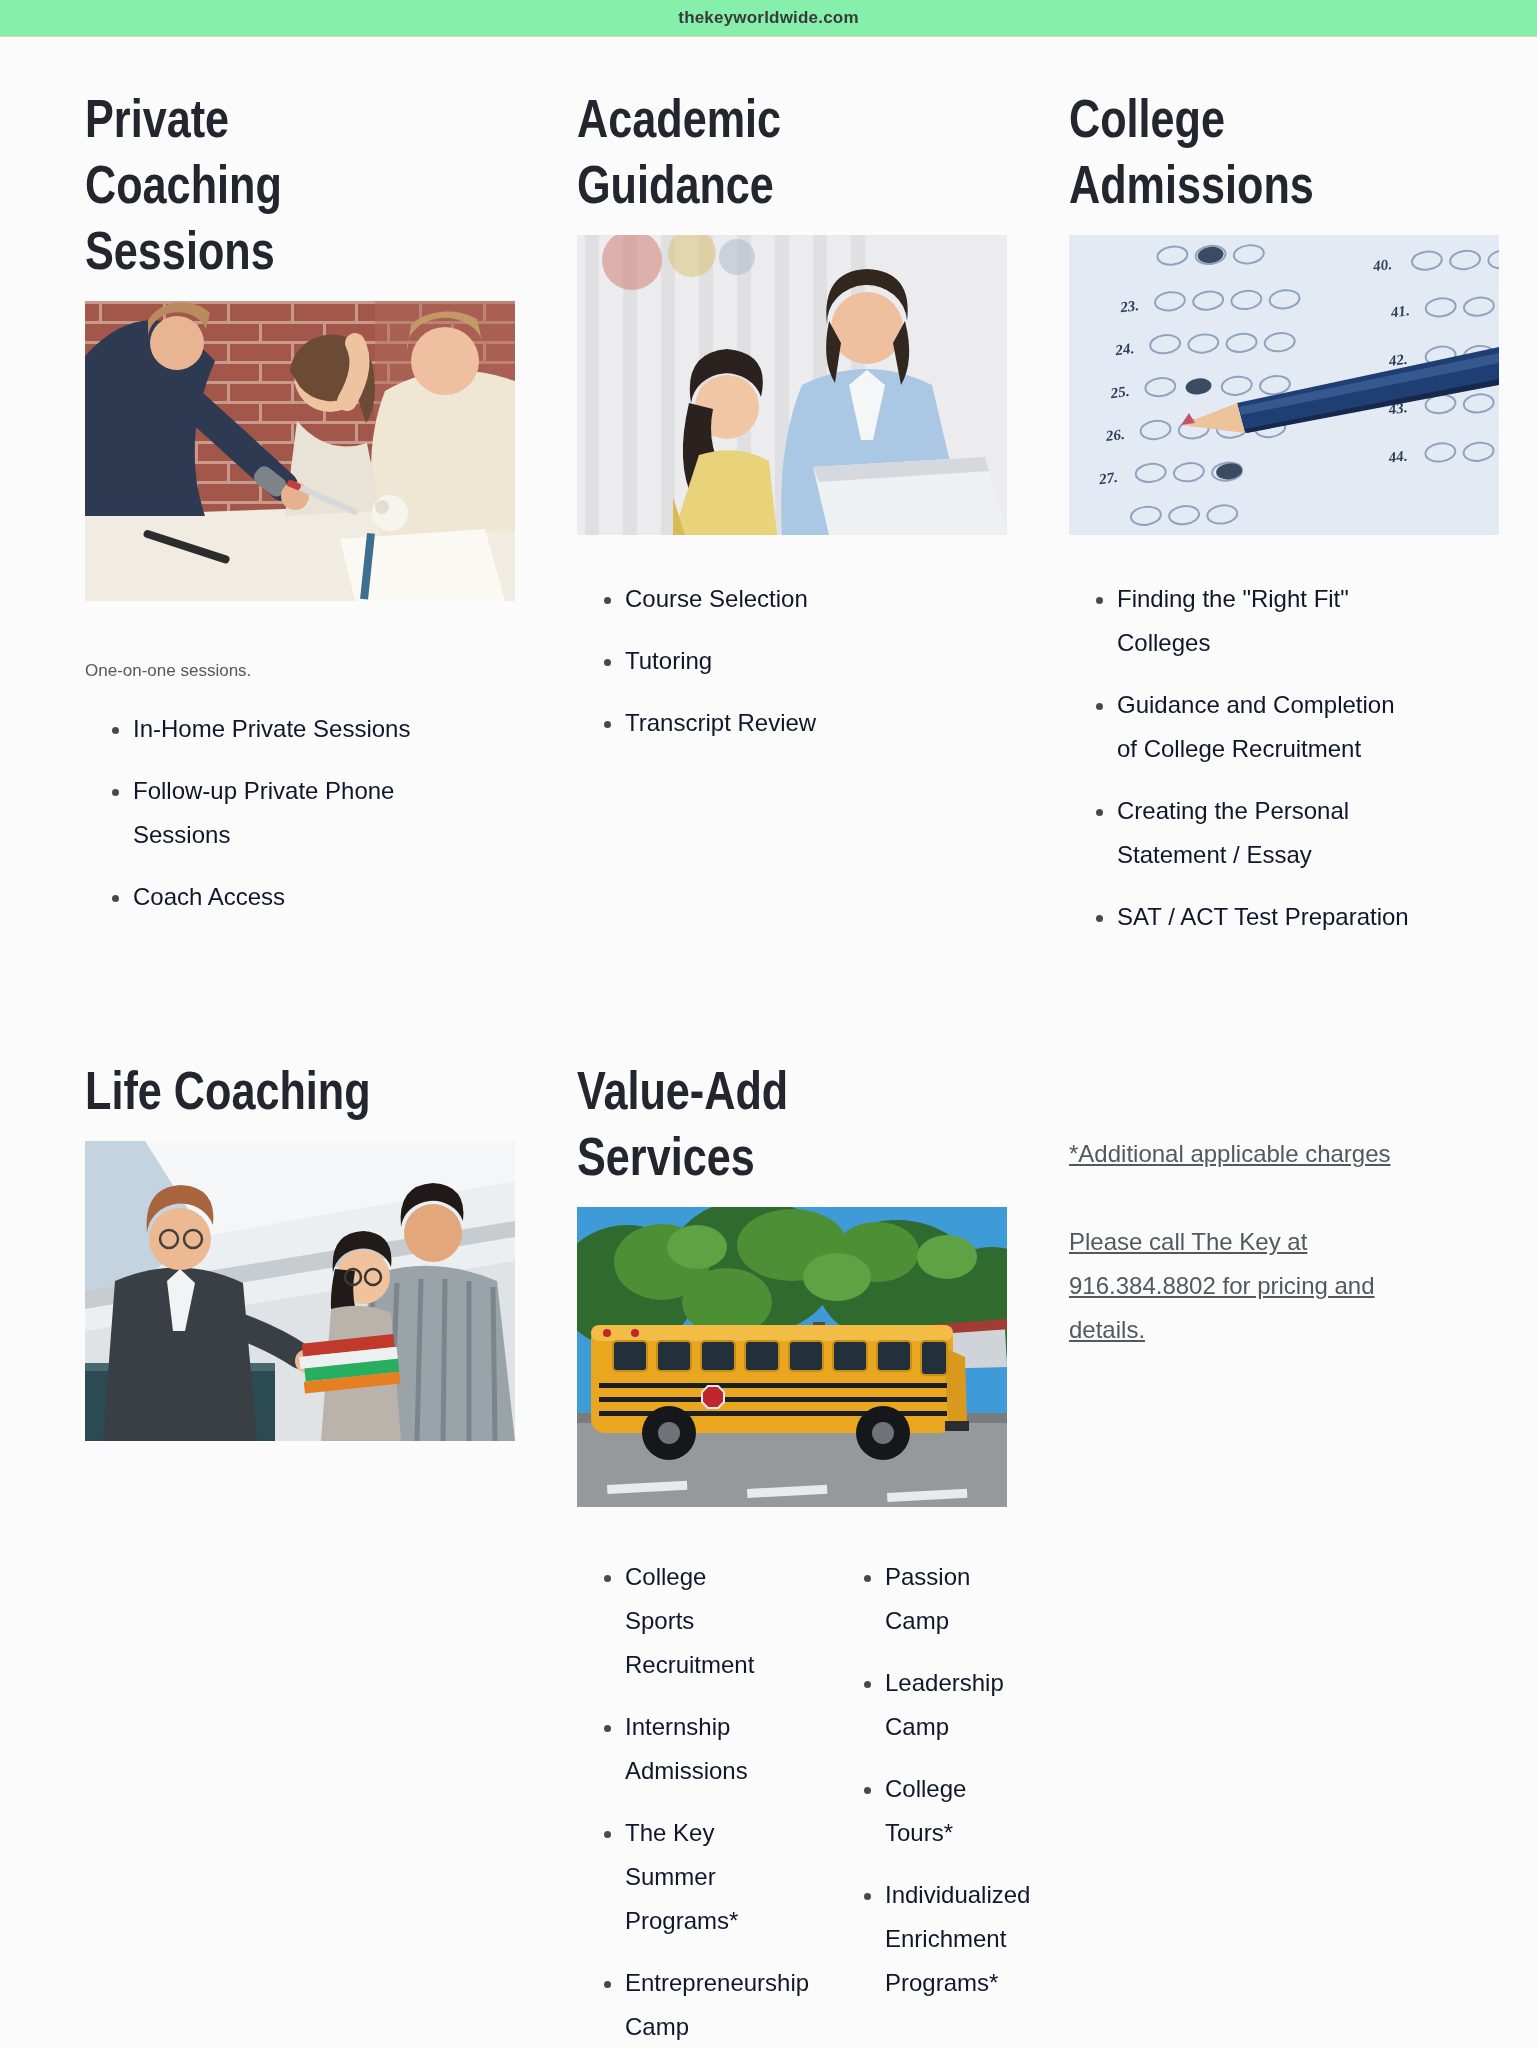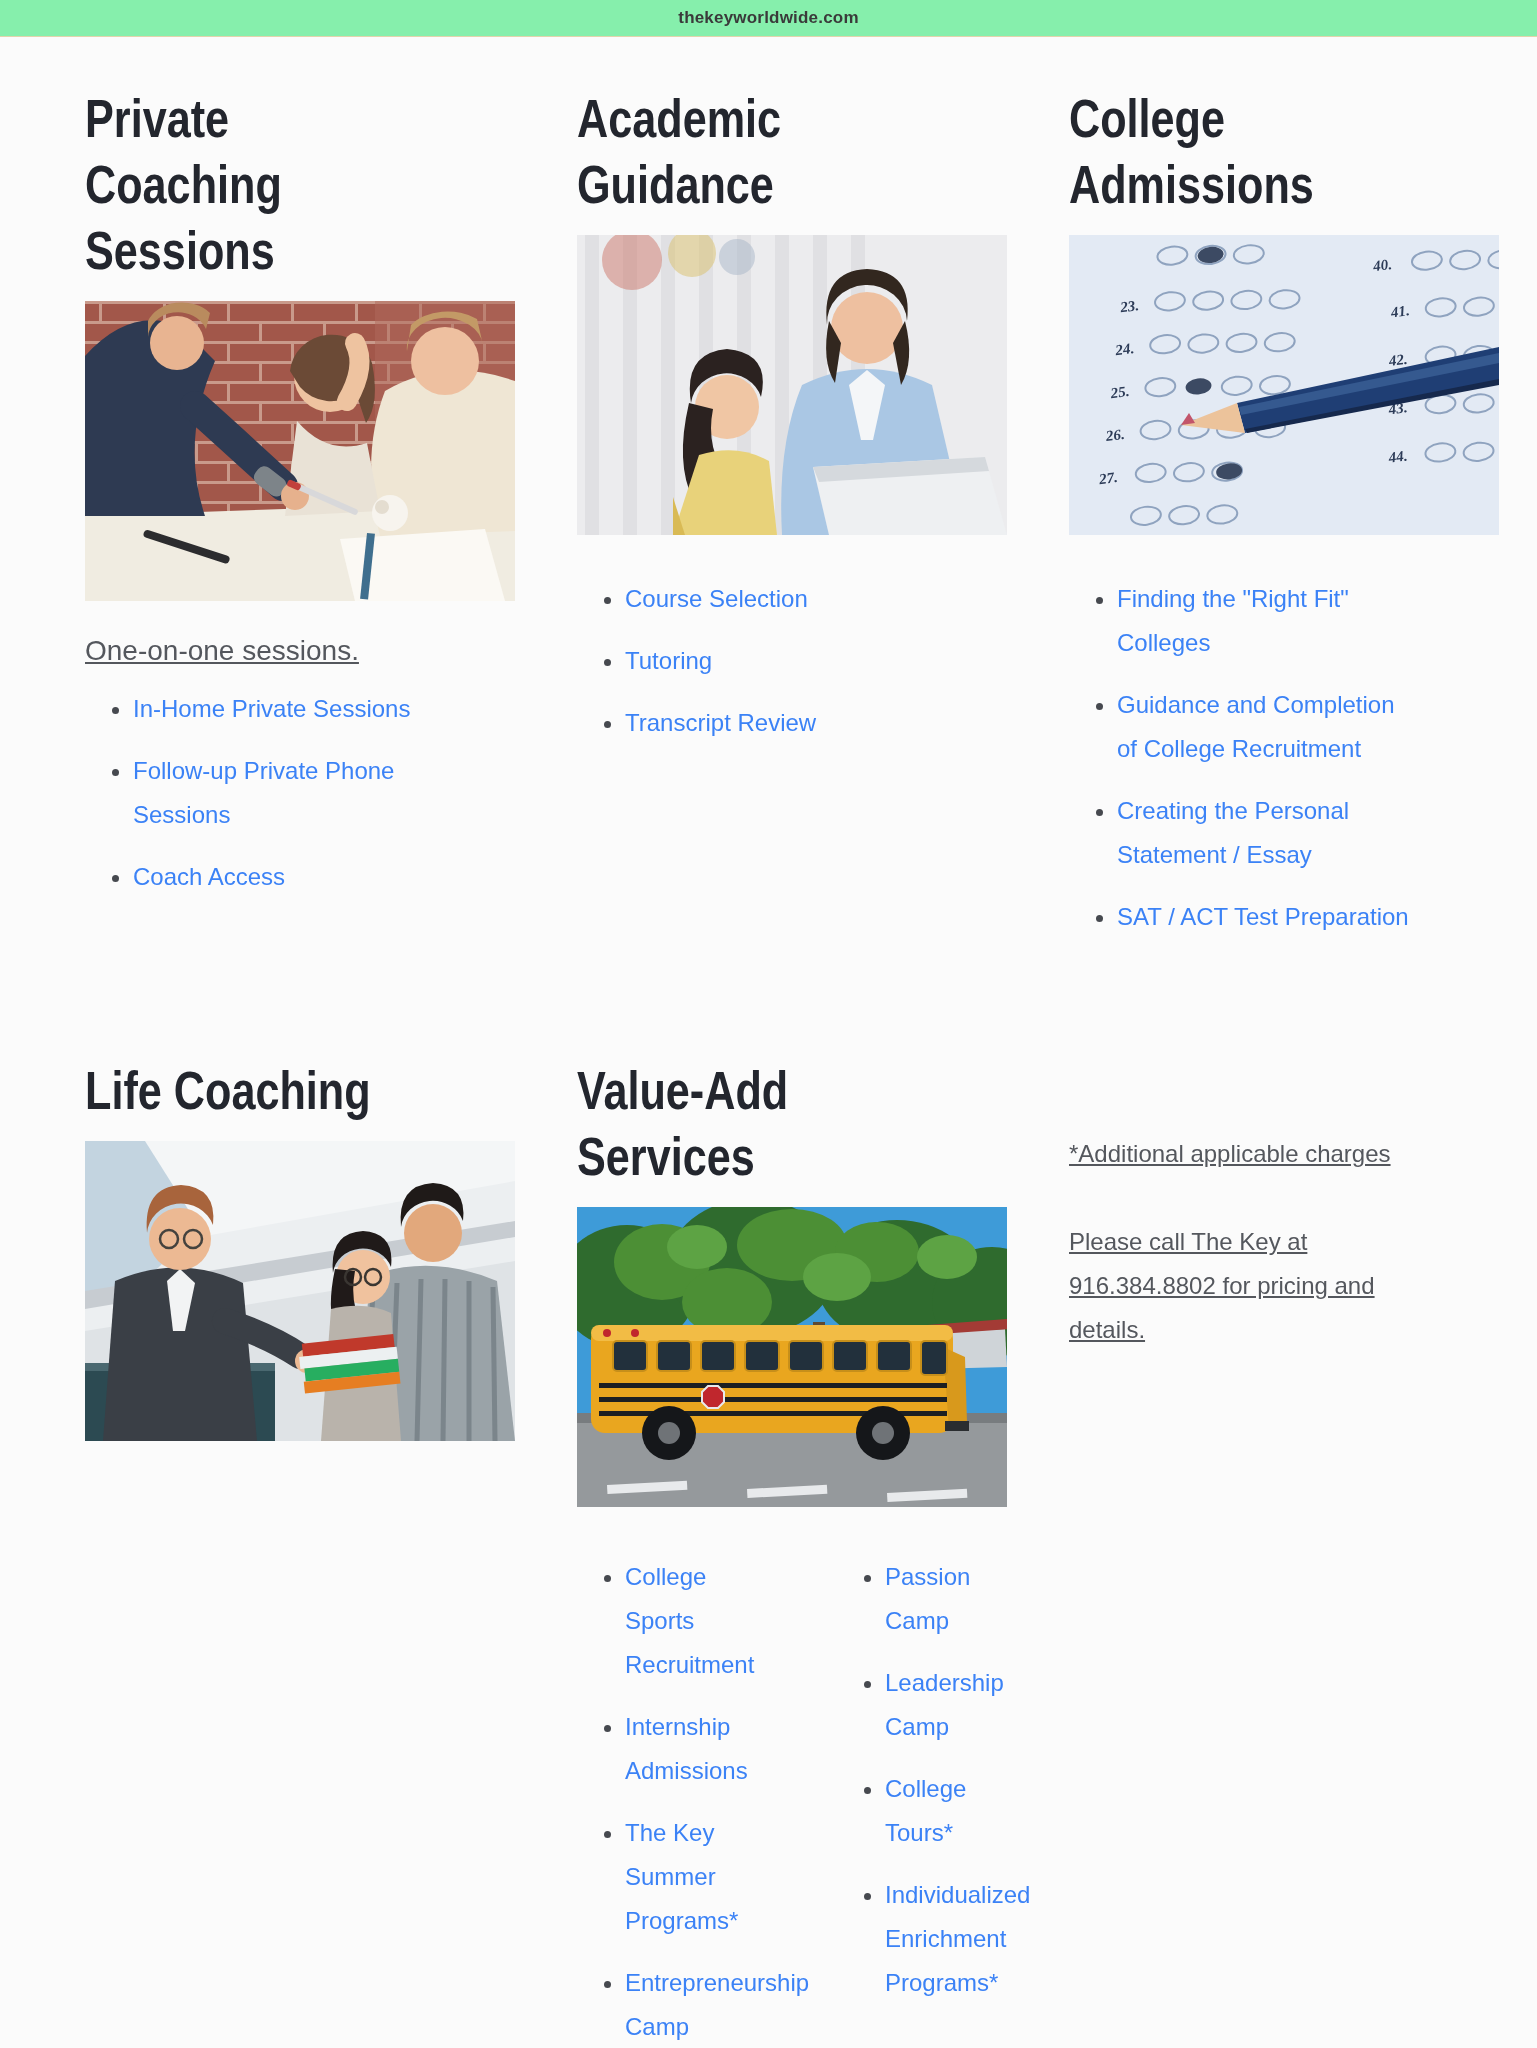--- a/index.html
+++ b/index.html
@@ -5,24 +5,24 @@
   html,body{margin:0;padding:0;background:#fbfbfb;}
   body{width:1537px;min-height:2048px;font-family:"Liberation Sans","DejaVu Sans",sans-serif;color:#54575d;}
   .topbar{height:36px;background:#86efac;border-bottom:1px solid #e3d4ac;display:flex;align-items:center;justify-content:center;}
   .topbar-text{font-size:17px;font-weight:bold;color:#3a3a3a;letter-spacing:.2px;}
   .content{margin-left:85px;width:1380px;padding-top:48px;}
   .grid{display:grid;grid-template-columns:430px 430px 430px;column-gap:62px;align-items:start;}
   .row2{margin-top:100px;}
   h2{margin:0 0 18px 0;font-size:54px;line-height:66px;font-weight:bold;color:#23262e;white-space:pre-line;transform:scaleX(.8);transform-origin:0 0;letter-spacing:0;}
   figure{margin:0;}
   figure svg{display:block;}
-  .intro{font-size:28px;line-height:44px;margin:28px 0 14px 0;text-decoration:underline;}
+  .intro{font-size:17px;line-height:44px;margin:48px 0 14px 0;}
   ul{margin:0;padding:0 0 0 48px;list-style:disc;}
   ul.after-img{margin-top:42px;}
-  li{font-size:24px;line-height:44px;margin-bottom:18px;white-space:pre-line;color:#3b82f6;}
+  li{font-size:24px;line-height:44px;margin-bottom:18px;white-space:pre-line;color:#0f172a;}
   li::marker{color:#46494f;}
   .col3-list{max-width:360px;}
   .col1-list{max-width:340px;}
   .va-lists{display:flex;margin-top:48px;}
   .va-left{width:200px;flex:0 0 200px;overflow:visible;}
   .va-right{width:190px;flex:0 0 190px;margin-left:12px;overflow:visible;}
   .notes{padding-top:75px;width:390px;text-decoration:underline;}
   .notes p{margin:0 0 44px 0;font-size:24px;line-height:44px;white-space:pre-line;}
 </style>
 </head>

